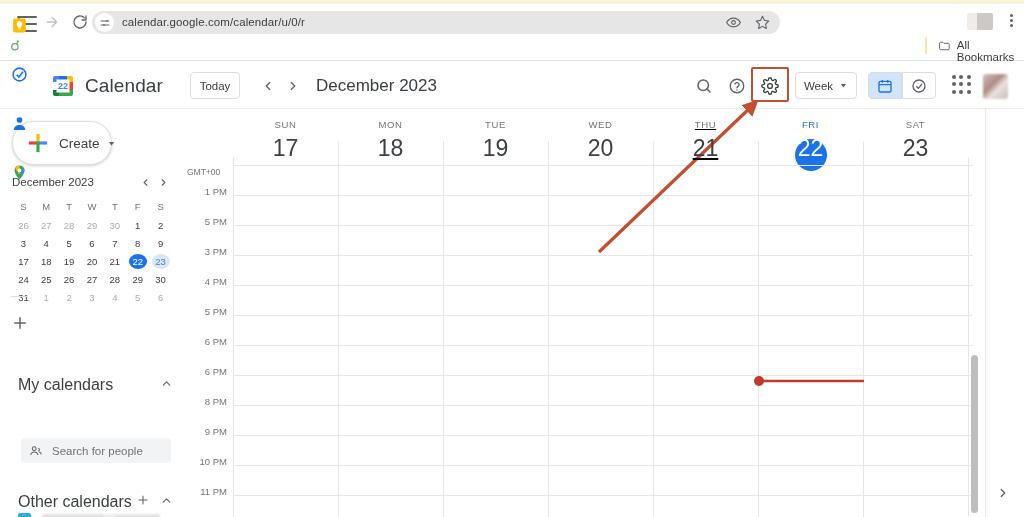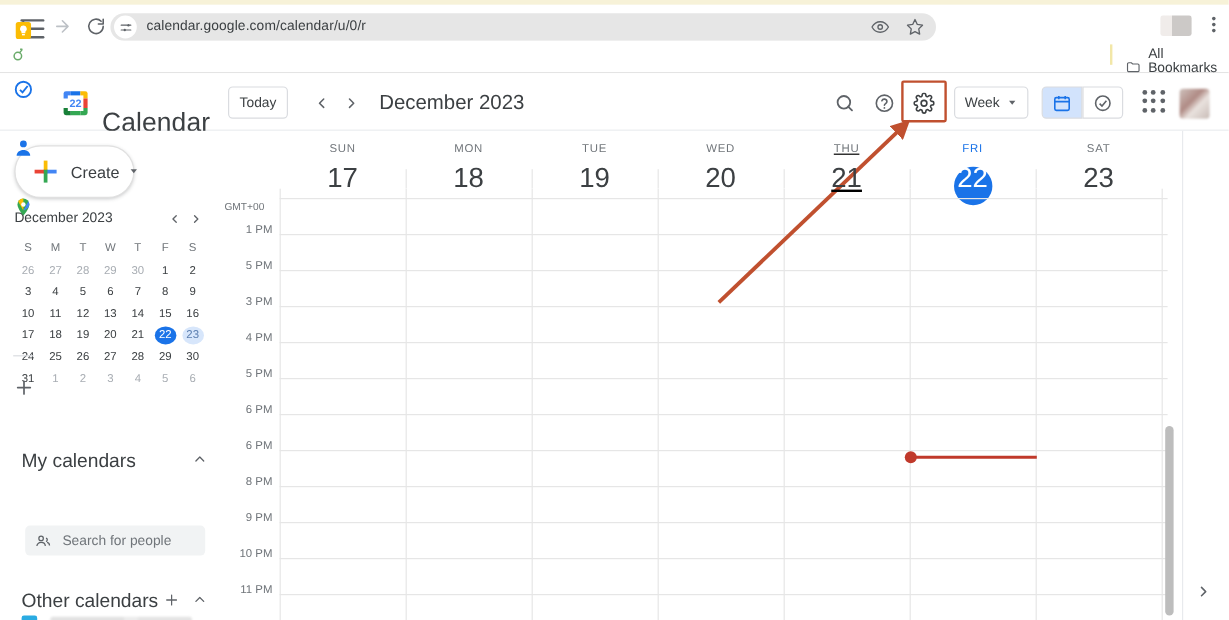--- a/index.html
+++ b/index.html
@@ -39,28 +39,28 @@
   .prof-av {
     position:absolute; left:967px; top:9px; width:26px; height:17px;
     background:linear-gradient(90deg,#f0ecea 0%, #f0ecea 38%, #ccc9c7 38%, #ccc9c7 100%);
     border-radius:2px; filter:blur(.4px);
   }
   .kebab { position:absolute; left:1003px; top:8px; width:16px; height:18px; }
   .kebab i { display:block; width:3px; height:3px; background:#5f6368; border-radius:50%; margin:2px auto;}
   .bookmarkbar { position:absolute; left:0; top:34px; width:1024px; height:27px; background:#fff; border-bottom:1px solid #e4e4e4;}
   .bm-ico { position:absolute; left:8px; top:38px; width:16px; height:16px; }
   .bm-div { position:absolute; left:925px; top:37px; width:2px; height:17px; background:#f2e7a8; }
-  .allbm { position:absolute; left:938px; top:39px; display:flex; align-items:flex-end; gap:6px; font-size:11.5px; color:#3c4043; }
+  .allbm { position:absolute; left:938px; top:39px; display:flex; align-items:flex-start; gap:6px; font-size:11.5px; color:#3c4043; }
 
   
   .calhead { position:absolute; left:0; top:61px; width:1024px; height:48px; background:#fff; border-bottom:1px solid #e8eaed; }
   .hamburger { position:absolute; left:17px; top:16px; width:20px; height:16px; }
   .hamburger i { display:block; height:2px; background:#5f6368; border-radius:1px; margin-bottom:5px; }
   .gcal-logo { position:absolute; left:50px; top:73px; width:26px; height:26px; }
-  .brand { position:absolute; left:85px; top:73px; font-size:22px; color:#3c4043; line-height:26px; letter-spacing:.1px;margin-top:16px;}
+  .brand { position:absolute; left:85px; top:73px; font-size:19px; color:#3c4043; line-height:26px; letter-spacing:.1px;}
   .todaybtn {
     position:absolute; left:190px; top:72px; width:50px; height:27px;
     border:1px solid #dadce0; border-radius:4px; background:#fff;
     font-size:11.5px; color:#3c4043; cursor:pointer;
   }
   .arrowbtn { position:absolute; top:74px; width:24px; height:24px; display:flex; align-items:center; justify-content:center; color:#5f6368; cursor:pointer;}
   .monthtitle { position:absolute; left:316px; top:73px; font-size:17px; color:#3c4043; line-height:26px;}
   .hd-ico { position:absolute; top:74px; width:24px; height:24px; display:flex; align-items:center; justify-content:center; color:#5f6368; cursor:pointer;}
   .gear-hl {
     position:absolute; left:751px; top:67px; width:38px; height:35px;
@@ -382,29 +382,20 @@
             <div class="mini-day ">2</div>
           </div>
           <div class="mini-grid" style="margin-top: 3px;">
             <div class="mini-day ">3</div>
             <div class="mini-day ">4</div>
             <div class="mini-day ">5</div>
             <div class="mini-day ">6</div>
             <div class="mini-day ">7</div>
             <div class="mini-day ">8</div>
             <div class="mini-day ">9</div>
-          </div>
-          <div class="mini-grid" style="margin-top: 3px;">
-            <div class="mini-day ">10</div>
-            <div class="mini-day ">11</div>
-            <div class="mini-day ">12</div>
-            <div class="mini-day ">13</div>
-            <div class="mini-day ">14</div>
-            <div class="mini-day ">15</div>
-            <div class="mini-day ">16</div>
           </div>
           <div class="mini-grid" style="margin-top: 3px;">
             <div class="mini-day ">17</div>
             <div class="mini-day ">18</div>
             <div class="mini-day ">19</div>
             <div class="mini-day ">20</div>
             <div class="mini-day ">21</div>
             <div class="mini-day sel">22</div>
             <div class="mini-day soft">23</div>
           </div>

